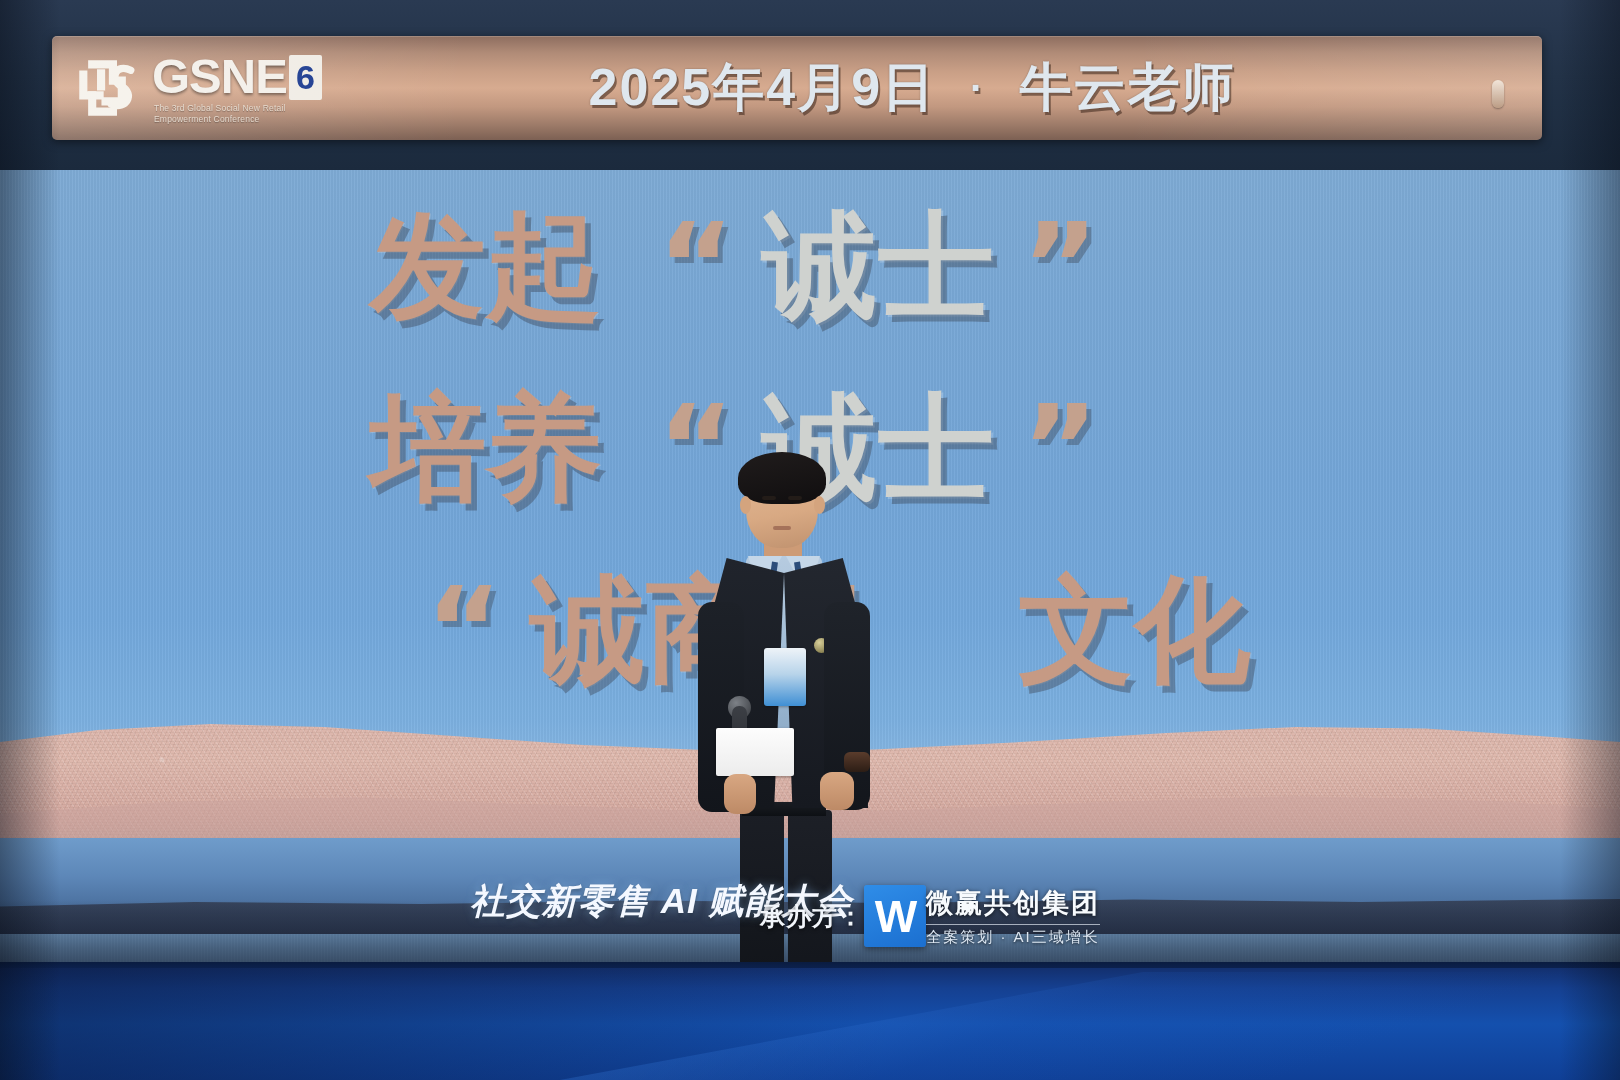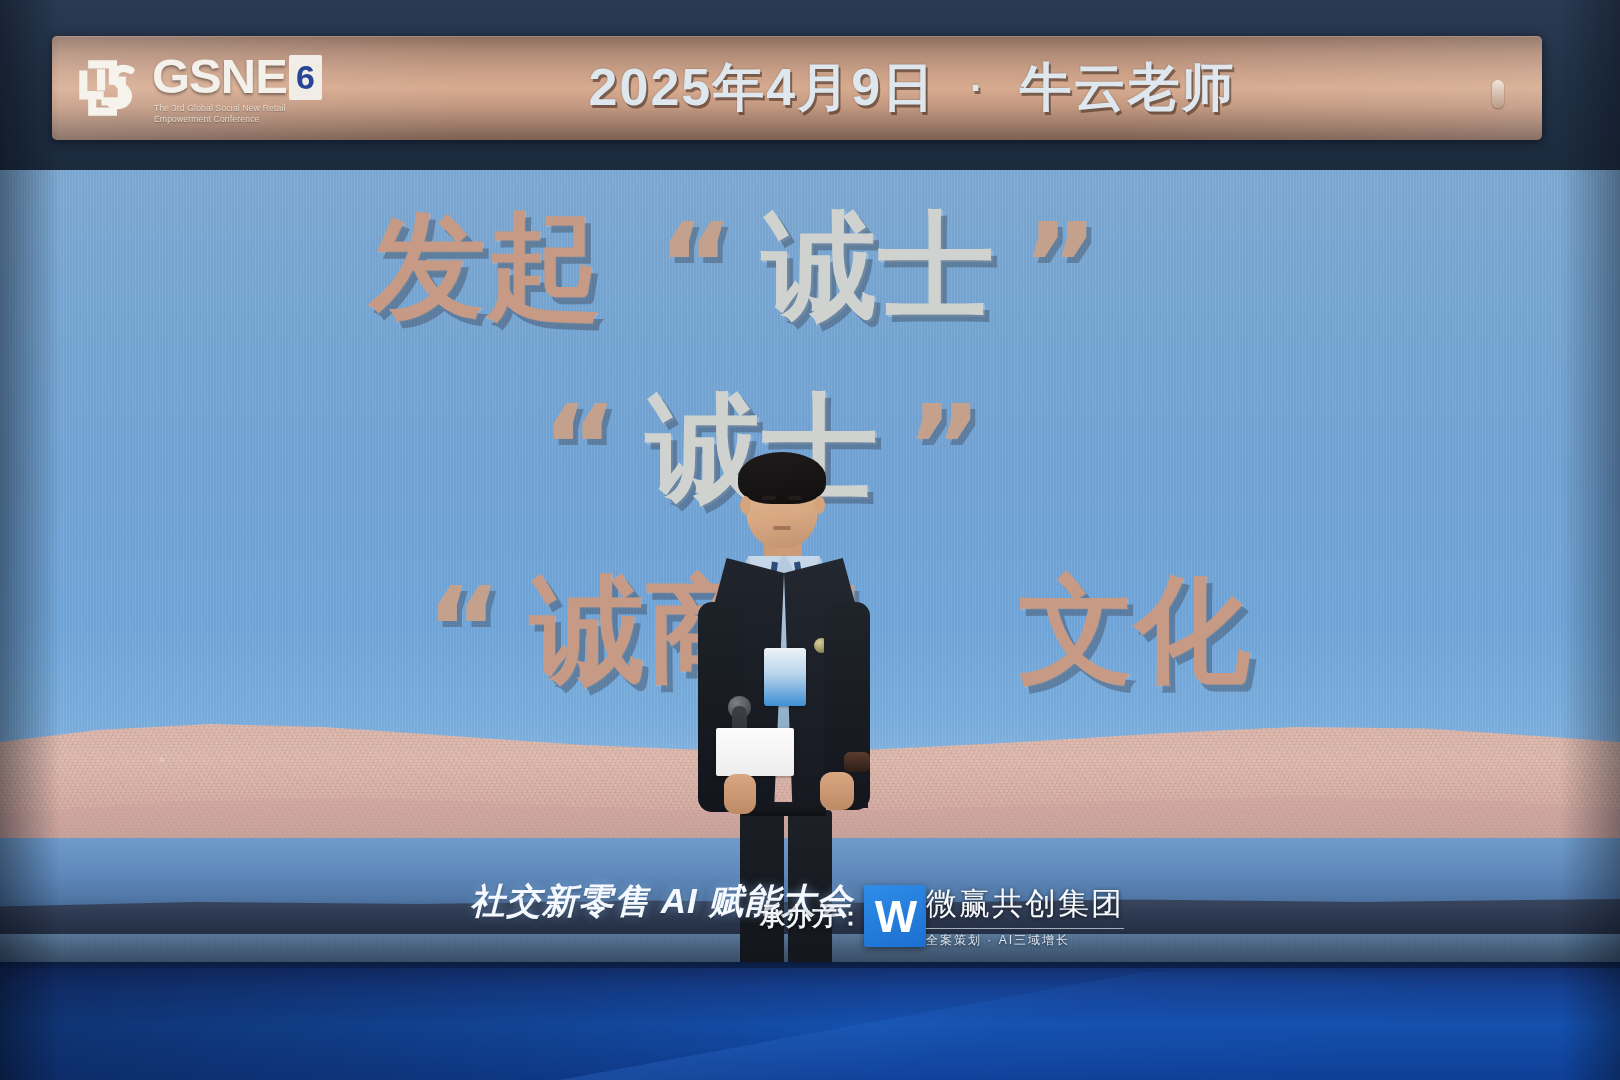--- a/index.html
+++ b/index.html
@@ -338,27 +338,28 @@
     background:linear-gradient(160deg,#2f8de8 0%, #1b6fd0 100%);
     display:flex;align-items:center;justify-content:center;
     box-shadow:0 2px 6px rgba(0,0,0,.45);
   }
   .eb-wlogo span{
     font-size:45px;font-weight:bold;color:#ffffff;line-height:1;
     font-family:"Liberation Sans",sans-serif;letter-spacing:-2px;
   }
   .eb-brand{display:flex;flex-direction:column;}
   .eb-brandname{
-    font-size:31px;font-weight:normal;color:#f7fafd;letter-spacing:2px;
+    font-size:27px;font-weight:bold;color:#f7fafd;letter-spacing:2px;
     text-shadow:0 1px 4px rgba(0,0,0,.7);white-space:nowrap;
   }
   .eb-branddiv{height:1px;background:rgba(235,243,252,.65);margin:3px 0 3px 0;}
   .eb-brandsub{
-    font-size:12px;color:#dde7f2;letter-spacing:2px;white-space:nowrap;
+    font-size:15px;color:#dde7f2;letter-spacing:2px;white-space:nowrap;
     text-shadow:0 1px 3px rgba(0,0,0,.7);
+    text-align:center;
   }
 
   
   .vig-l{position:absolute;left:0;top:0;width:60px;height:1080px;
     background:linear-gradient(90deg,rgba(5,10,20,.45),rgba(5,10,20,0));pointer-events:none;}
   .vig-r{position:absolute;right:0;top:0;width:60px;height:1080px;
     background:linear-gradient(270deg,rgba(5,10,20,.40),rgba(5,10,20,0));pointer-events:none;}
 </style>
 </head>
 <body>
@@ -379,20 +380,21 @@
       <span class="gap-m"></span>
       <span class="hq">“</span>
       <span class="gap-s"></span>
       <span class="hz">诚士</span>
       <span class="gap-s"></span>
       <span class="hq">”</span>
       <span class="gap-xl"></span>
     </div>
 
     <div class="hline">
+      <span class="hz warm">培养</span>
       <span class="gap-m"></span>
       <span class="hq">“</span>
       <span class="gap-s"></span>
       <span class="hz">诚士</span>
       <span class="gap-s"></span>
       <span class="hq">”</span>
       <span class="gap-xl"></span>
     </div>
 
     <div class="hline">

